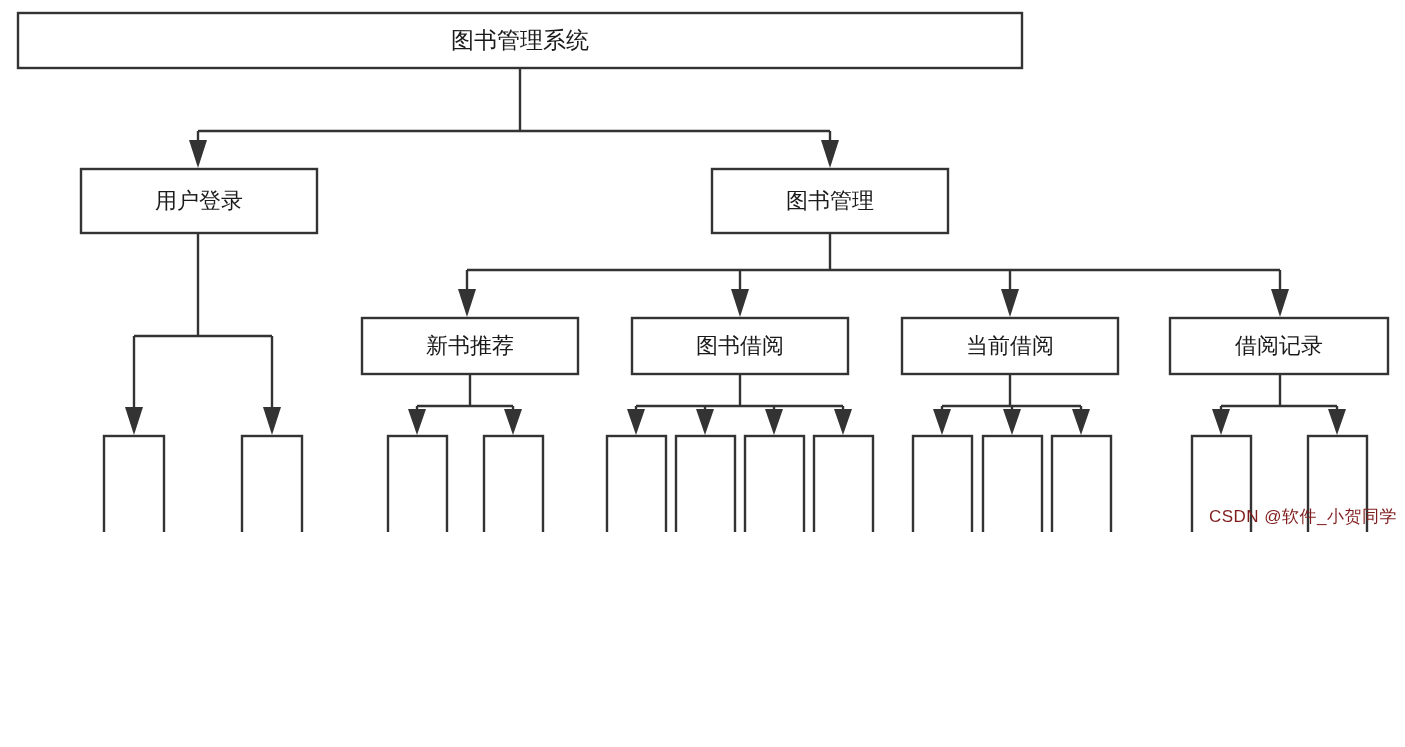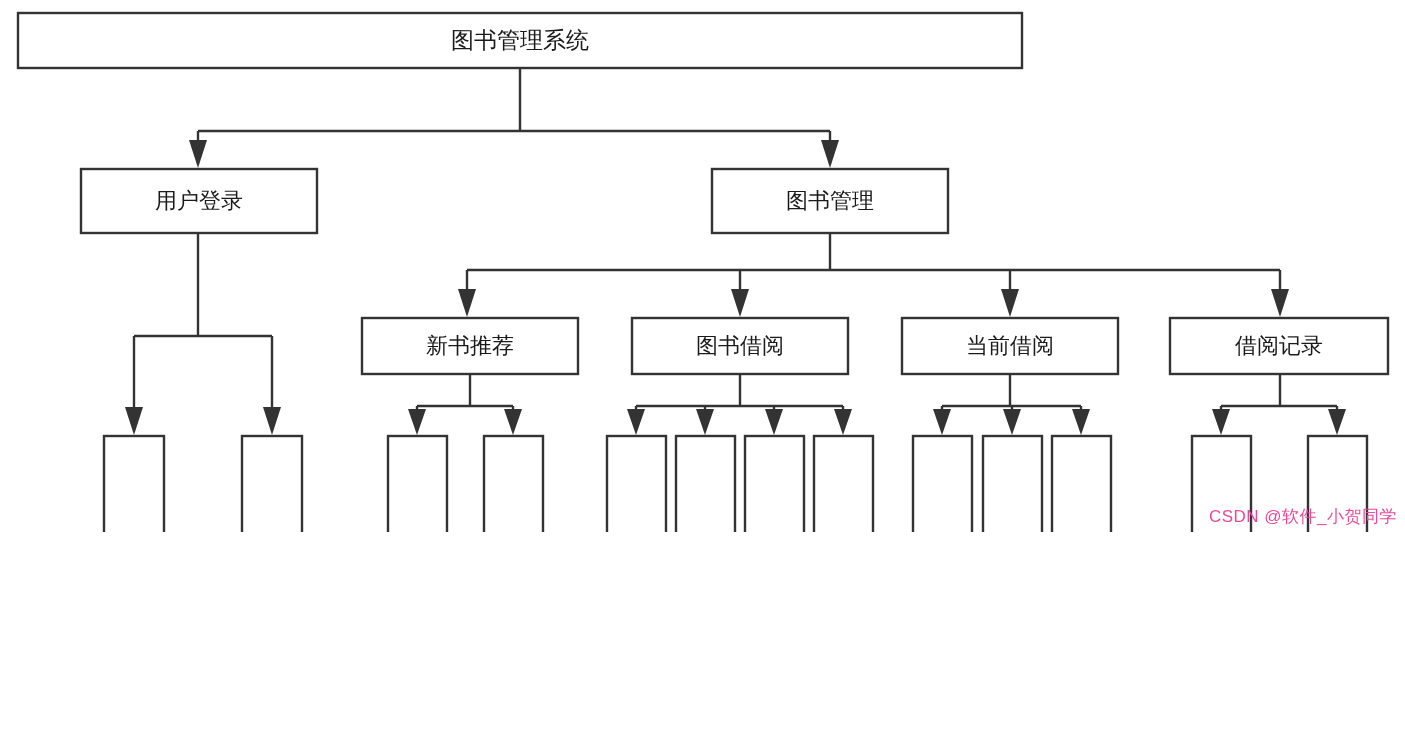--- a/index.html
+++ b/index.html
@@ -68,21 +68,21 @@
     align-items: flex-start;
     justify-content: center;
     pointer-events: none;
   }
   .watermark {
     position: absolute;
     right: 8px;
     bottom: 4px;
     font-family: "Liberation Sans", "DejaVu Sans", sans-serif;
     font-size: 17px;
-    color: #ec4899;
+    color: #7f1d1d;
     letter-spacing: 0.5px;
     white-space: nowrap;
     margin-top: 32px;
   }
 </style>
 </head>
 <body>
 
 <div id="diagram-root">
 

